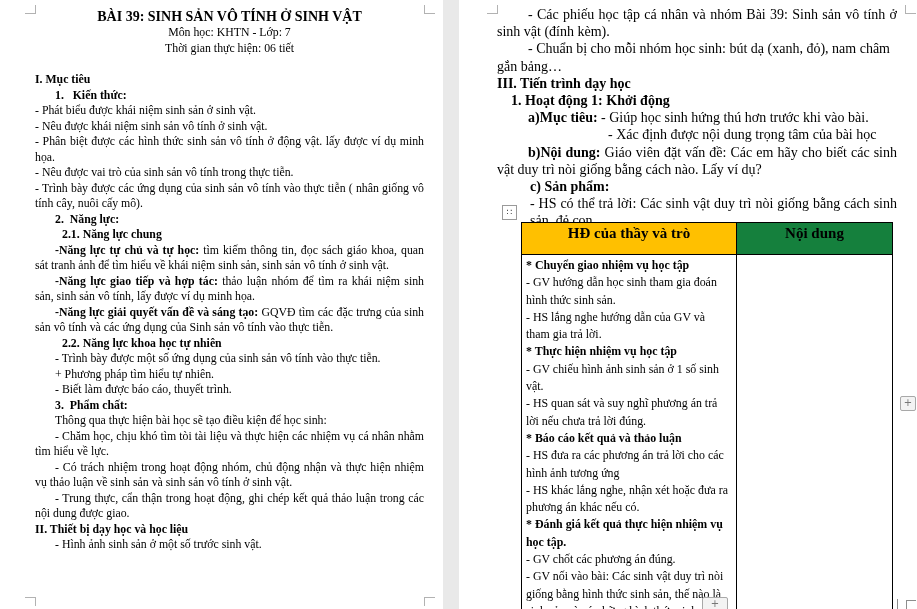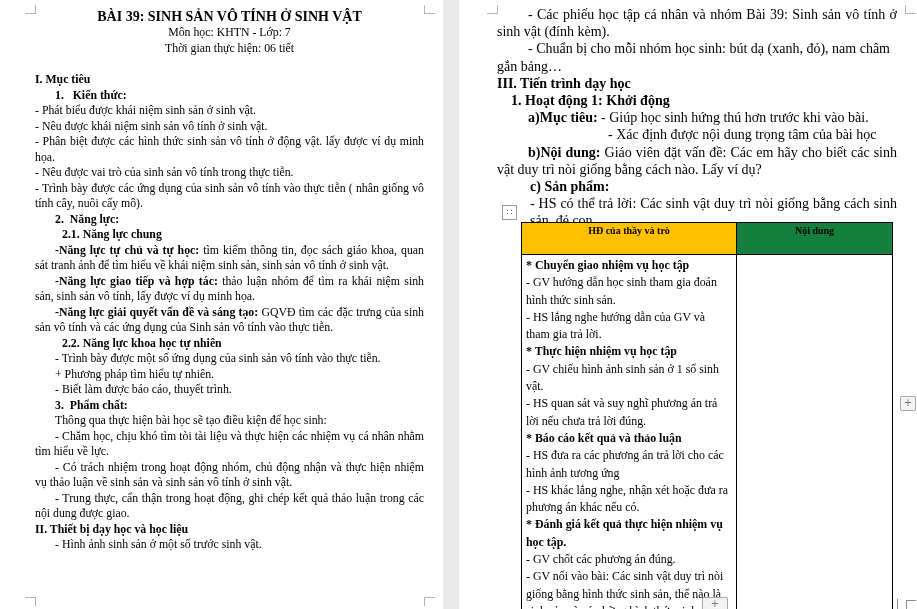--- a/index.html
+++ b/index.html
@@ -36,21 +36,21 @@
   .crop.tl{border-right:1px solid #b2b2b2;border-bottom:1px solid #b2b2b2;}
   .crop.tr{border-left:1px solid #b2b2b2;border-bottom:1px solid #b2b2b2;}
   .crop.bl{border-right:1px solid #b2b2b2;border-top:1px solid #b2b2b2;}
   .crop.br{border-left:1px solid #b2b2b2;border-top:1px solid #b2b2b2;}
 
   
   table.activity{position:absolute;left:62px;top:222px;border-collapse:collapse;table-layout:fixed;}
   table.activity th, table.activity td{border:1.6px solid #000;}
   table.activity th{
     font-weight:bold;text-align:center;vertical-align:top;
-    height:28px;padding-top:2px;font-size:10px;
+    height:28px;padding-top:2px;font-size:15px;
   }
   table.activity td{
     vertical-align:top;padding:2px 5px 0 4px;height:336px;
     font-size:11.9px;line-height:17.3px;text-align:left;
   }
 
   
   .table-handle{
     position:absolute;left:43px;top:205px;width:13px;height:13px;
     border:1px solid #9a9a9a;background:#fff;color:#444;

